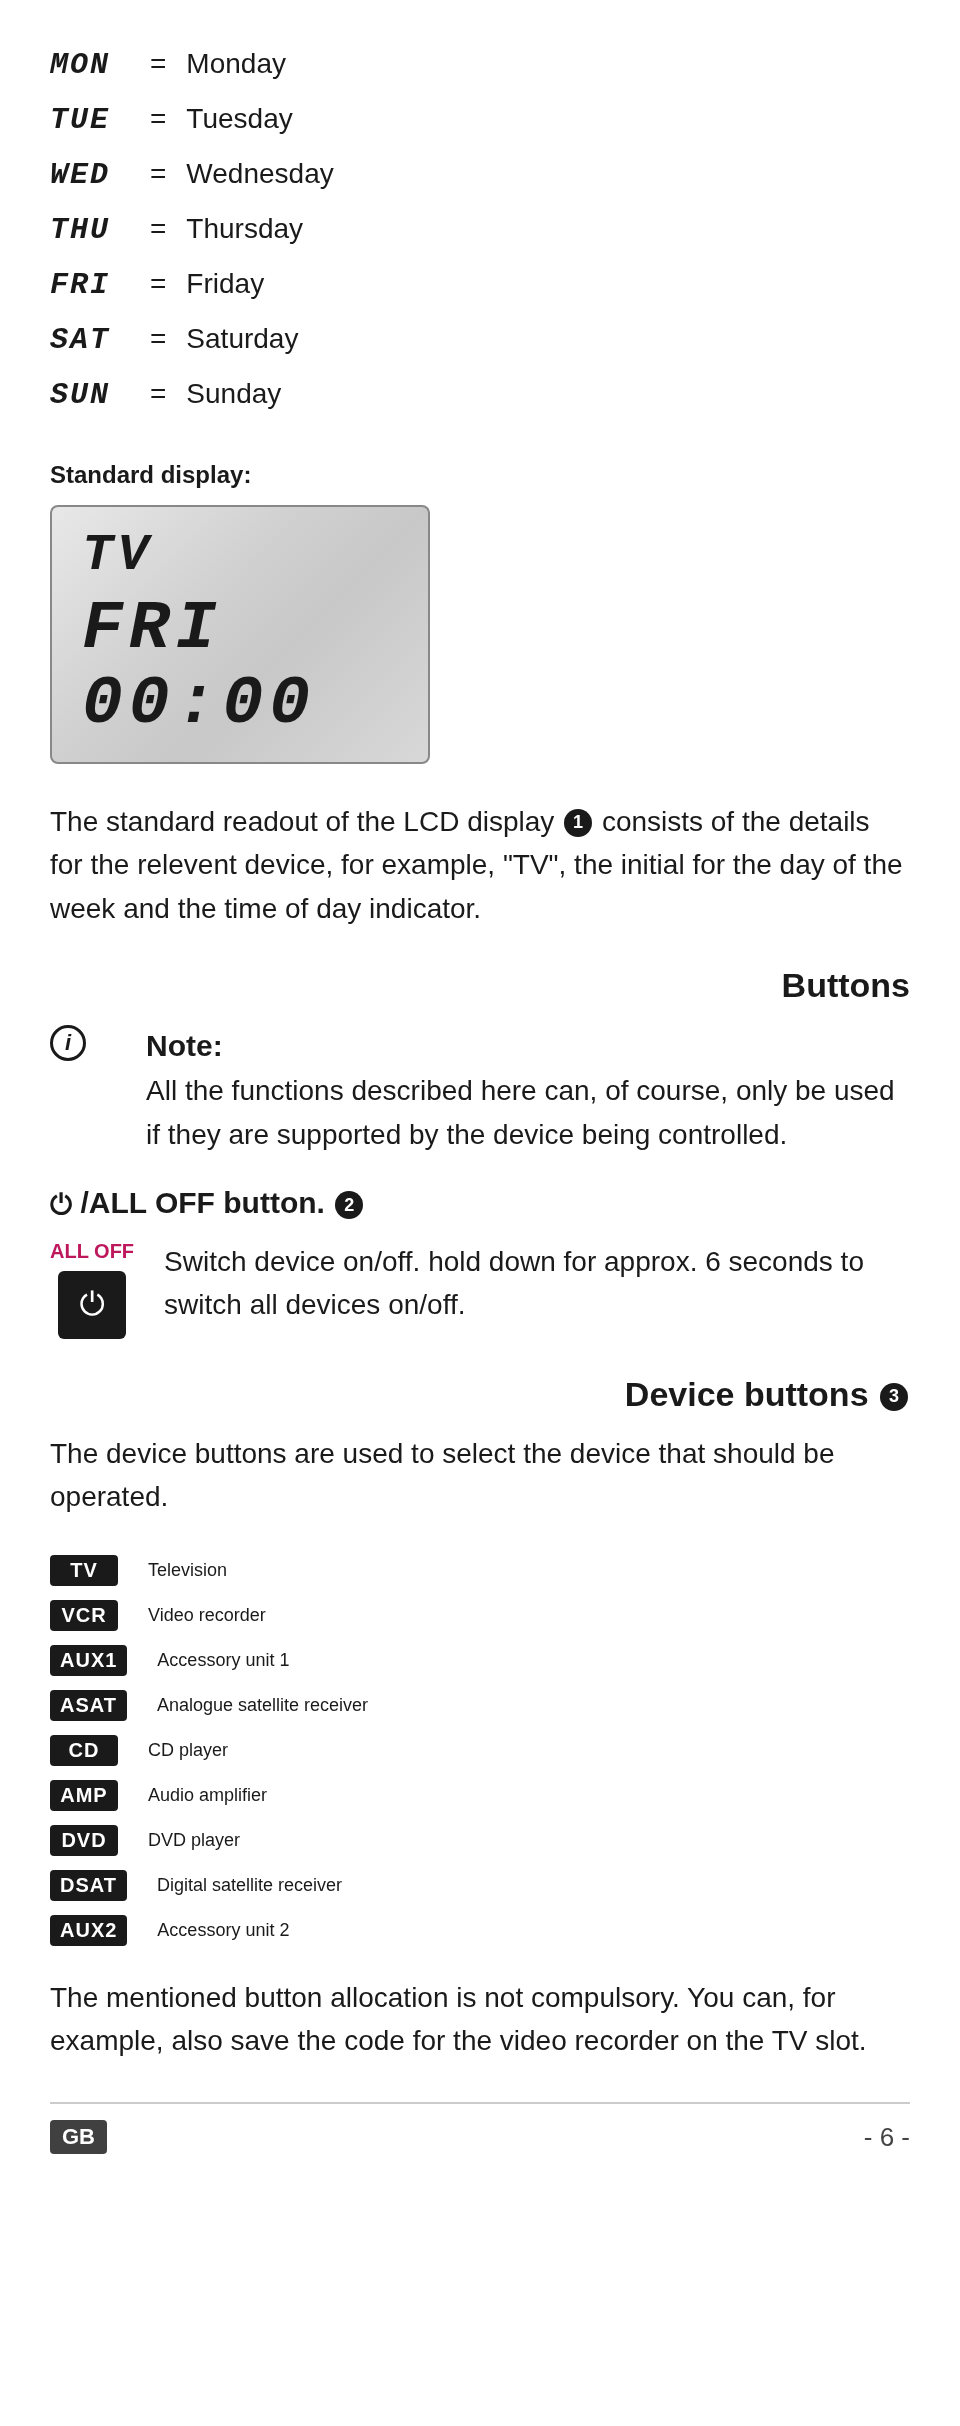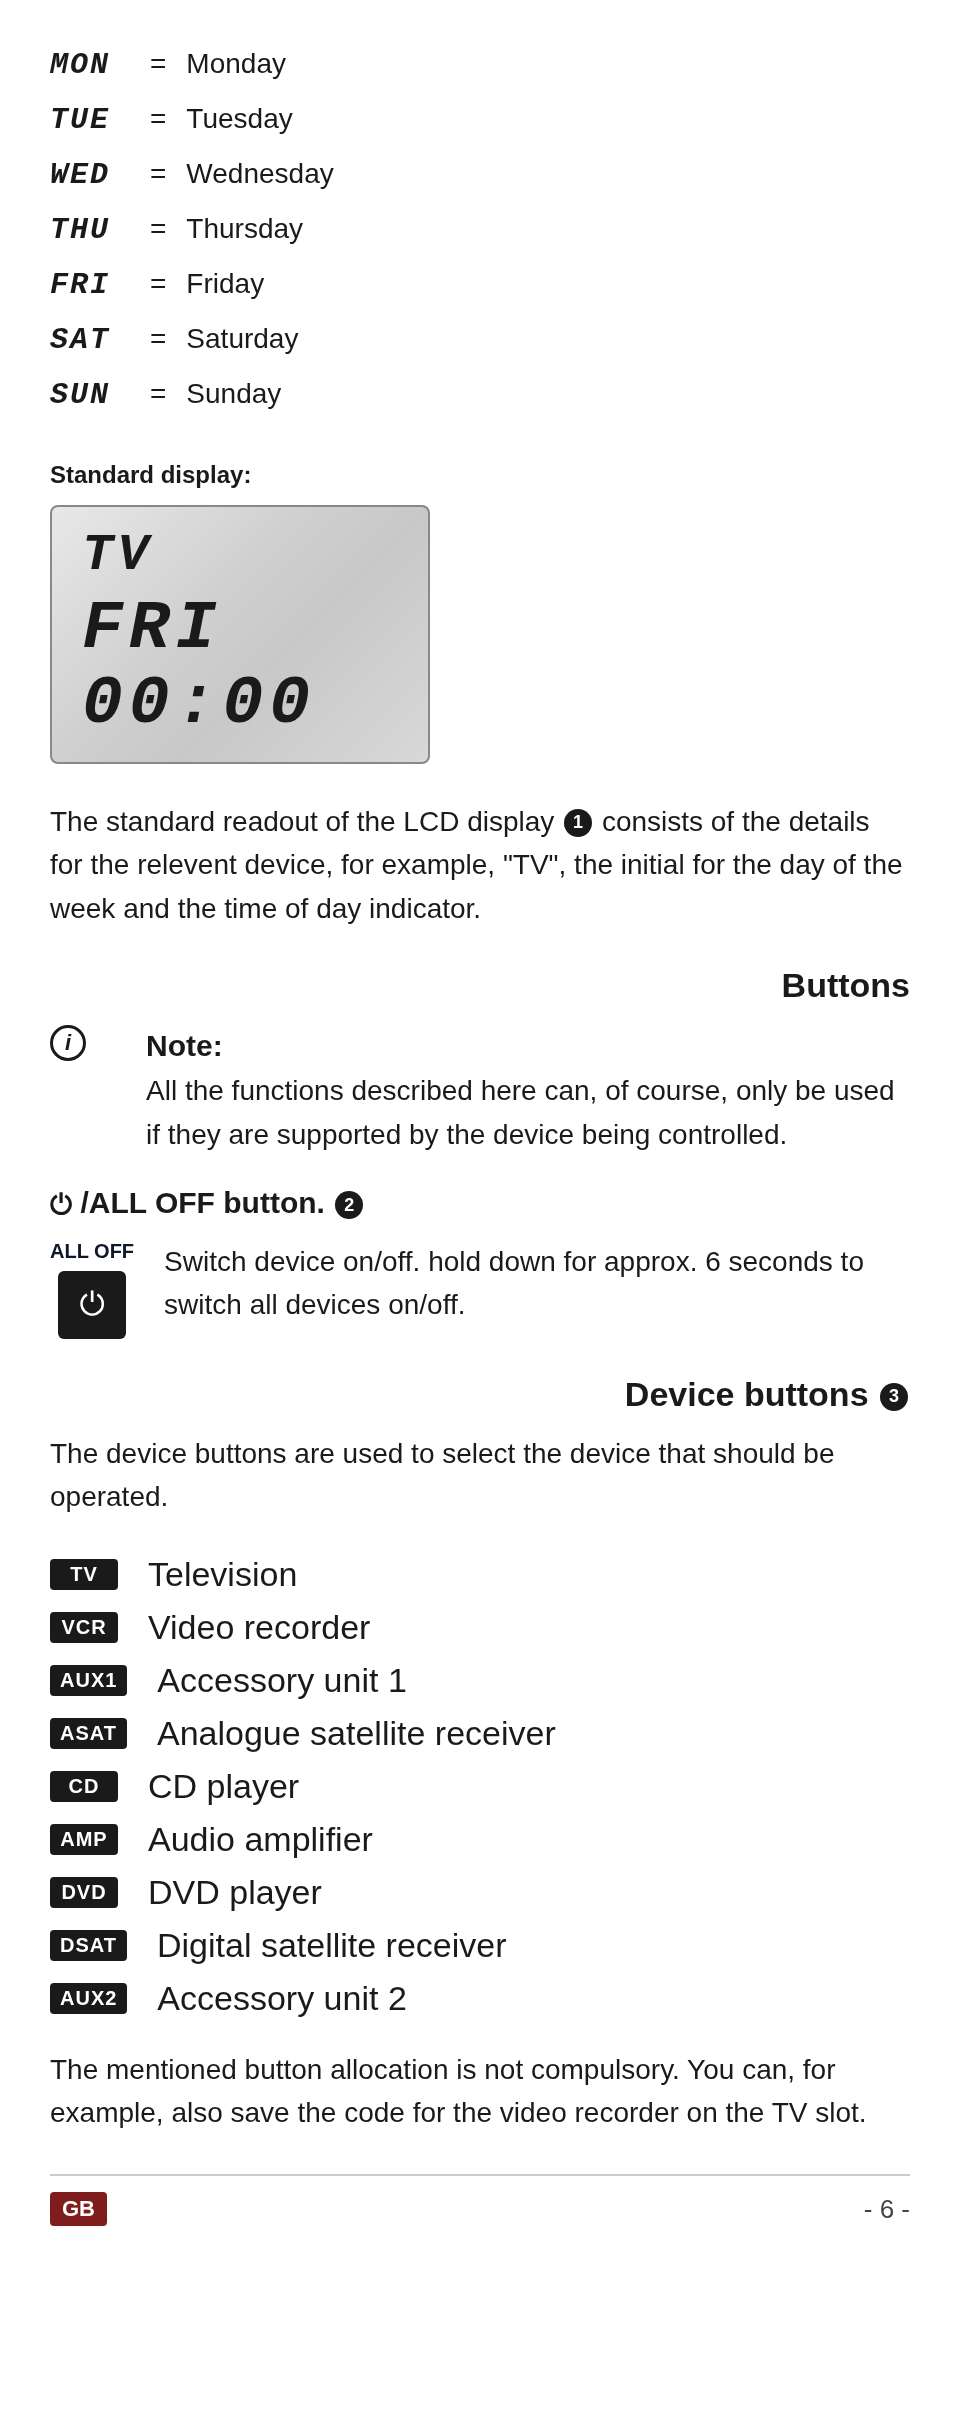--- a/index.html
+++ b/index.html
@@ -171,21 +171,21 @@
       display: flex;
       flex-direction: column;
       align-items: center;
       gap: 8px;
       flex-shrink: 0;
     }
 
     .all-off-label {
       font-size: 20px;
       font-weight: bold;
-      color: #0f172a;
+      color: #be185d;
     }
 
     .power-btn {
       background: #1a1a1a;
       border: none;
       border-radius: 6px;
       width: 68px;
       height: 68px;
       display: flex;
       align-items: center;
@@ -221,41 +221,41 @@
       font-weight: bold;
       padding: 4px 10px;
       border-radius: 4px;
       min-width: 68px;
       text-align: center;
       letter-spacing: 1px;
       flex-shrink: 0;
     }
 
     .device-label {
-      font-size: 34px;
+      font-size: 18px;
     }
 
     .footer-note {
       font-size: 28px;
       line-height: 1.55;
       margin-top: 30px;
       margin-bottom: 40px;
     }
 
     .page-footer {
       display: flex;
       justify-content: space-between;
       align-items: center;
       border-top: 2px solid #ccc;
       padding-top: 16px;
       margin-top: 20px;
     }
 
     .gb-badge {
-      background: #7f1d1d;
+      background: #404040;
       color: #fff;
       font-size: 22px;
       font-weight: bold;
       padding: 4px 12px;
       border-radius: 4px;
     }
 
     .page-num {
       font-size: 26px;
       color: #444;

